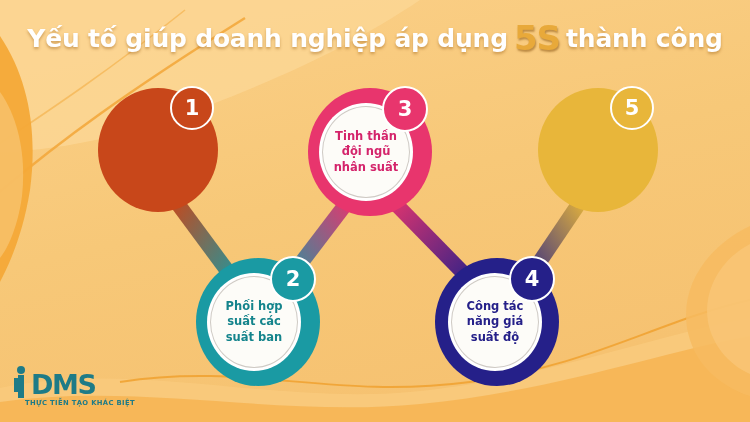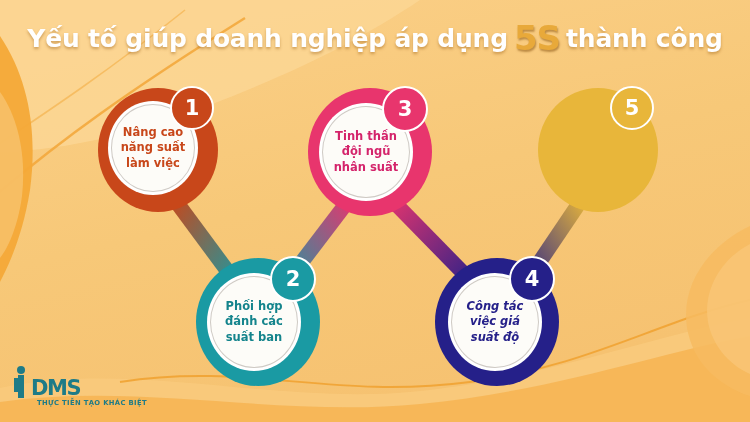--- a/index.html
+++ b/index.html
@@ -148,33 +148,33 @@
   }
   .logo-mark .arm {
     position: absolute;
     left: 0px;
     top: 12px;
     width: 4px;
     height: 14px;
     background: #1e7b87;
   }
   .logo-word {
-    font-size: 21px;
+    font-size: 27px;
     font-weight: bold;
     color: #1e7b87;
     letter-spacing: -1.4px;
     line-height: 0.92;
   }
   .logo-tag {
     font-size: 6.8px;
     font-weight: bold;
     color: #1e7b87;
     letter-spacing: 0.35px;
     margin-top: 1px;
-    margin-left: 23px;
+    margin-left: 11px;
   }
 </style>
 </head>
 <body>
 
 <div id="stage">
 
   <svg class="bg-svg" viewBox="0 0 750 422">
     <defs>
       <linearGradient id="bgGrad" x1="0" y1="0" x2="0.4" y2="1">
@@ -227,38 +227,31 @@
     </defs>
 
     <line x1="172" y1="196" x2="240" y2="288" stroke="url(#g12)" stroke-width="15" stroke-linecap="butt"></line>
     <line x1="282" y1="288" x2="352" y2="196" stroke="url(#g23)" stroke-width="15" stroke-linecap="butt"></line>
     <line x1="388" y1="196" x2="478" y2="288" stroke="url(#g34)" stroke-width="15" stroke-linecap="butt"></line>
     <line x1="522" y1="288" x2="584" y2="196" stroke="url(#g45)" stroke-width="15" stroke-linecap="butt"></line>
   </svg>
 
   <div class="node" style="left:98px; top:88px; width:120px; height:124px;">
     <div class="node-outer" style="width:120px; height:124px; background:#c8471a;"></div>
-    <div class="node-inner" style="left:13px; top:16px; width:84px; height:88px;">
-      <div class="node-label" style="color:#c8471a;">
-        <div>Nâng cao</div>
-        <div>năng suất</div>
-        <div>làm việc</div>
-      </div>
-    </div>
     <div class="node-badge" style="left:72px; top:-2px; width:44px; height:44px; background:#c8471a;">
       <span>1</span>
     </div>
   </div>
 
   <div class="node" style="left:196px; top:258px; width:124px; height:128px;">
     <div class="node-outer" style="width:124px; height:128px; background:#1a9aa3;"></div>
     <div class="node-inner" style="left:14px; top:18px; width:88px; height:92px;">
       <div class="node-label" style="color:#14848c;">
         <div>Phối hợp</div>
-        <div>đánh các</div>
+        <div>suất các</div>
         <div>suất ban</div>
       </div>
     </div>
     <div class="node-badge" style="left:74px; top:-2px; width:46px; height:46px; background:#1a9aa3;">
       <span>2</span>
     </div>
   </div>
 
   <div class="node" style="left:308px; top:88px; width:124px; height:128px;">
     <div class="node-outer" style="width:124px; height:128px; background:#e8356d;"></div>
@@ -269,24 +262,24 @@
         <div>nhân suất</div>
       </div>
     </div>
     <div class="node-badge" style="left:74px; top:-2px; width:46px; height:46px; background:#e8356d;">
       <span>3</span>
     </div>
   </div>
 
   <div class="node" style="left:435px; top:258px; width:124px; height:128px;">
     <div class="node-outer" style="width:124px; height:128px; background:#252089;"></div>
-    <div class="node-inner" style="left:16px; top:18px; width:88px; height:92px;font-style:italic;">
+    <div class="node-inner" style="left:16px; top:18px; width:88px; height:92px;">
       <div class="node-label" style="color:#252089;">
         <div>Công tác</div>
-        <div>việc giá</div>
+        <div>năng giá</div>
         <div>suất độ</div>
       </div>
     </div>
     <div class="node-badge" style="left:74px; top:-2px; width:46px; height:46px; background:#252089;">
       <span>4</span>
     </div>
   </div>
 
   <div class="node" style="left:538px; top:88px; width:120px; height:124px;">
     <div class="node-outer" style="width:120px; height:124px; background:#e8b63a;"></div>

